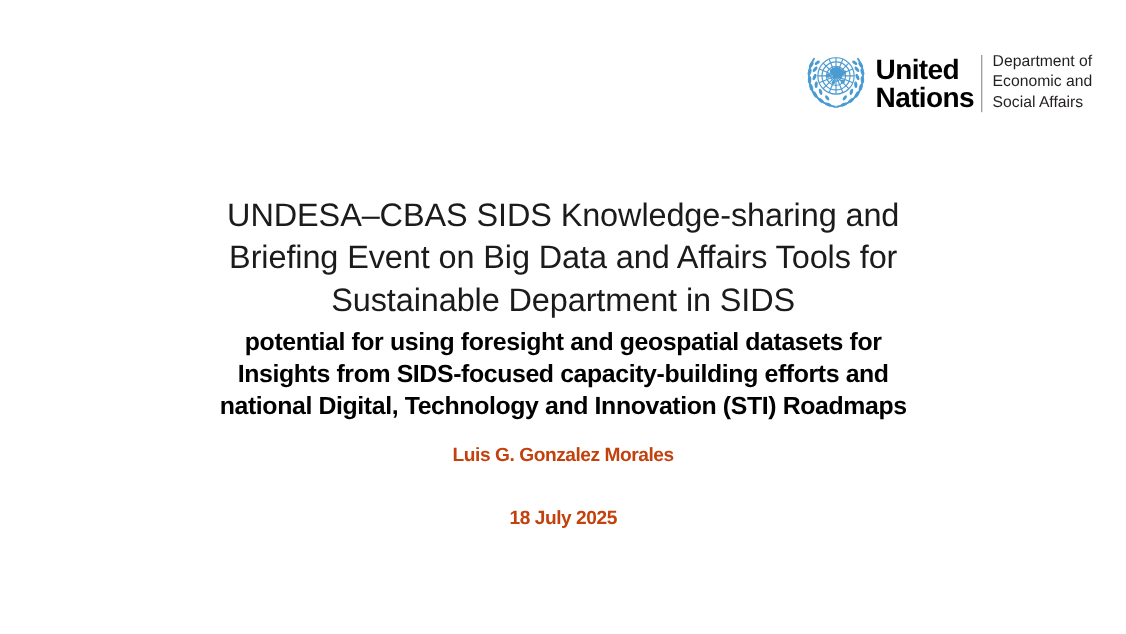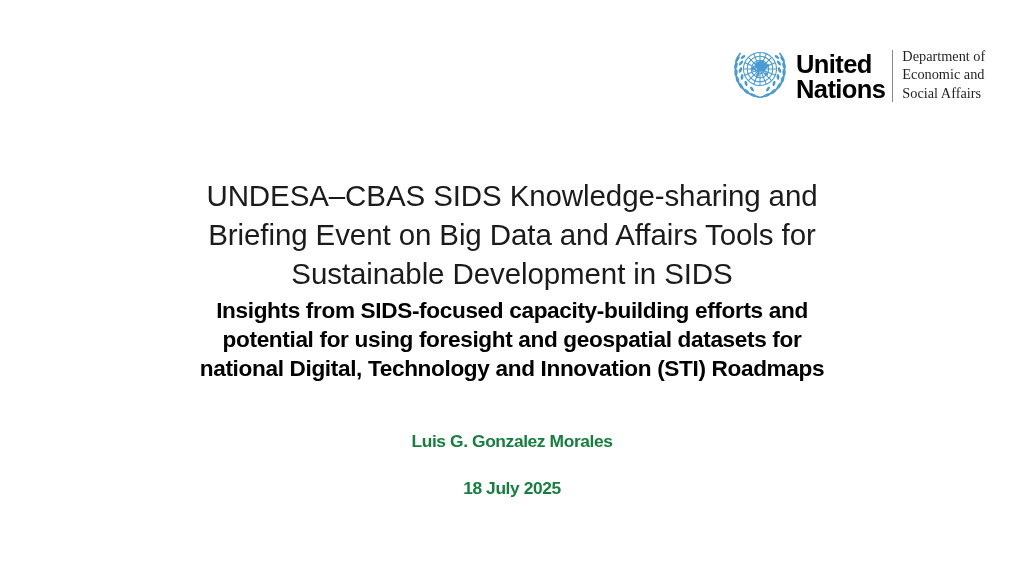--- a/index.html
+++ b/index.html
@@ -46,21 +46,21 @@
   }
   .un-wordmark .wm-line { display: block; }
   .logo-divider {
     width: 1px;
     height: 52px;
     background: #8a8a8a;
     margin: 0 9px 0 7px;
     flex: 0 0 auto;
   }
   .desa-text {
-    font-family: Liberation Serif, serif;
+    font-family: Liberation Sans, sans-serif;
     font-weight: normal;
     color: #231f20;
     font-size: 14.3px;
     line-height: 1.28;
     white-space: nowrap;
   }
   .desa-text .desa-line { display: block; }
 
   
   .event-title {
@@ -91,35 +91,35 @@
     font-size: 22.6px;
     line-height: 1.30;
     color: #000000;
     letter-spacing: -0.35px;
   }
   .event-subtitle .s-line { display: block; }
 
   
   .presenter-block {
     position: absolute;
-    top: 430px;
+    top: 402px;
     left: 162px;
     width: 700px;
     text-align: center;
     font-family: "Liberation Sans", sans-serif;
     font-weight: bold;
     font-size: 17.4px;
     line-height: 1.34;
-    color: #15803d;
+    color: #c2410c;
     letter-spacing: -0.4px;
   }
   .presenter-block .p-line { display: block; }
   .presenter-date {
     display: block;
-    margin-top: 24px;
+    margin-top: 34px;
   }
 </style>
 </head>
 <body>
 
 <div id="slide">
 
   <div class="logo-lockup">
 
     <svg class="un-emblem" viewBox="0 0 120 114" aria-hidden="true">
@@ -195,26 +195,26 @@
     <div class="desa-text">
       <span class="desa-line">Department of</span>
       <span class="desa-line">Economic and</span>
       <span class="desa-line">Social Affairs</span>
     </div>
   </div>
 
   <h1 class="event-title">
     <span class="t-line">UNDESA–CBAS SIDS Knowledge-sharing and</span>
     <span class="t-line">Briefing Event on Big Data and Affairs Tools for</span>
-    <span class="t-line">Sustainable Development in SIDS</span>
+    <span class="t-line">Sustainable Department in SIDS</span>
   </h1>
 
   <h2 class="event-subtitle">
+    <span class="s-line">potential for using foresight and geospatial datasets for</span>
     <span class="s-line">Insights from SIDS-focused capacity-building efforts and</span>
-    <span class="s-line">potential for using foresight and geospatial datasets for</span>
     <span class="s-line">national Digital, Technology and Innovation (STI) Roadmaps</span>
   </h2>
 
   <div class="presenter-block">
     <span class="p-line">Luis G. Gonzalez Morales</span>
     <span class="p-line presenter-date">18 July 2025</span>
   </div>
 
 </div>
 

